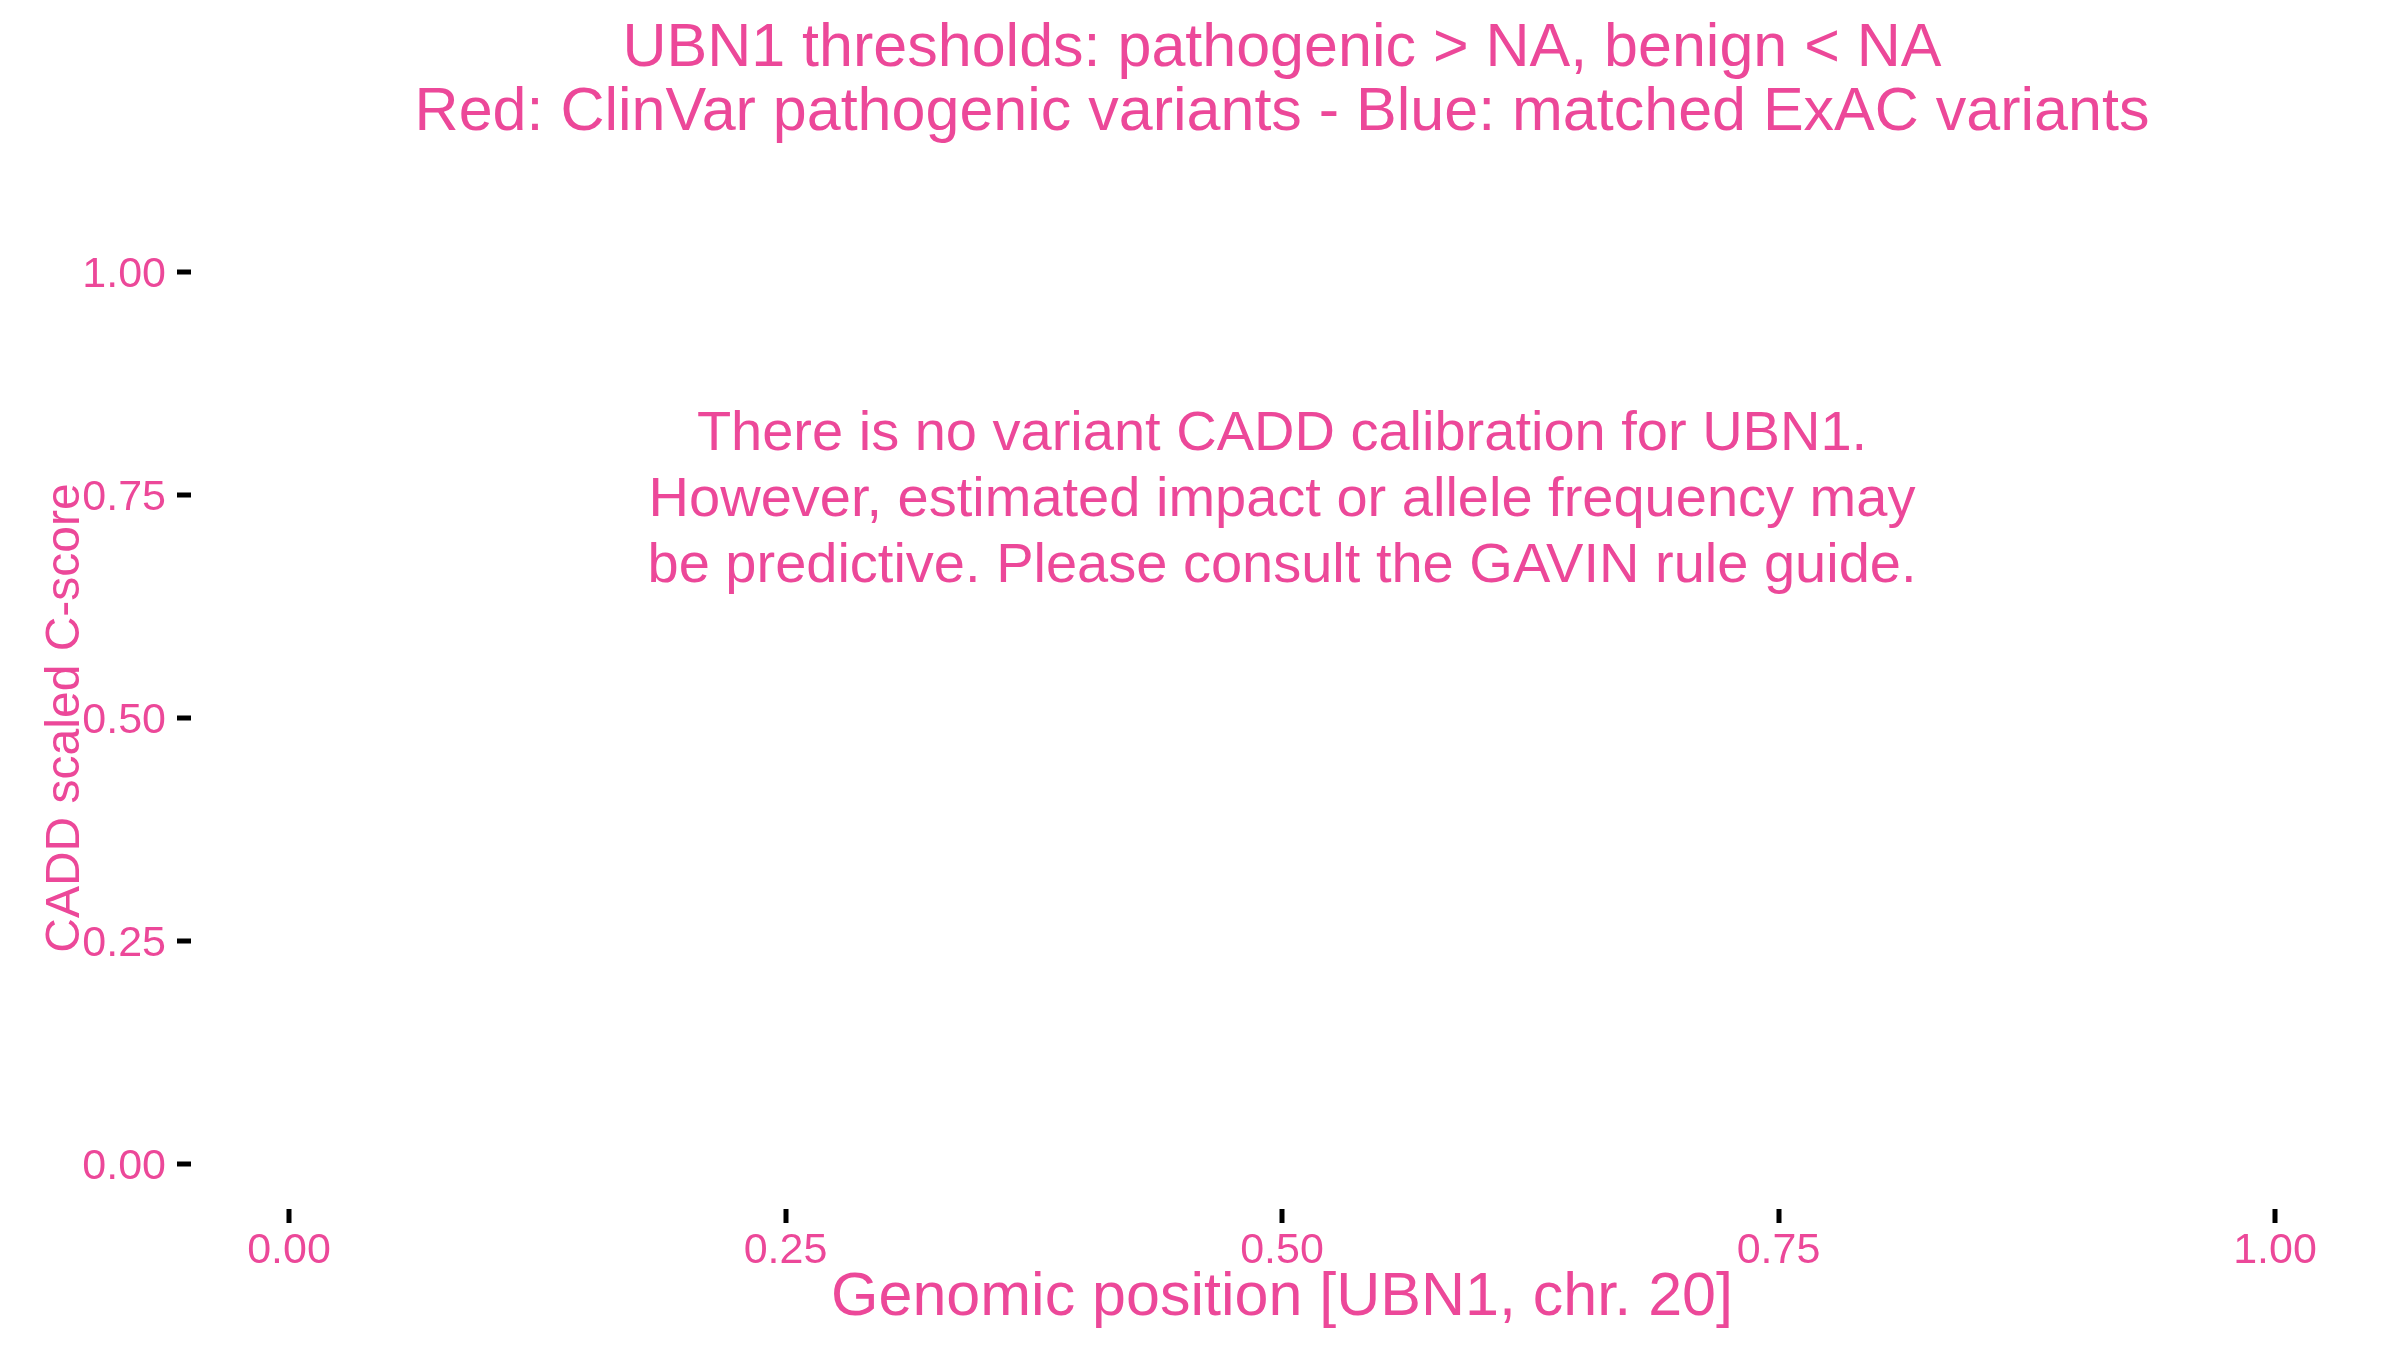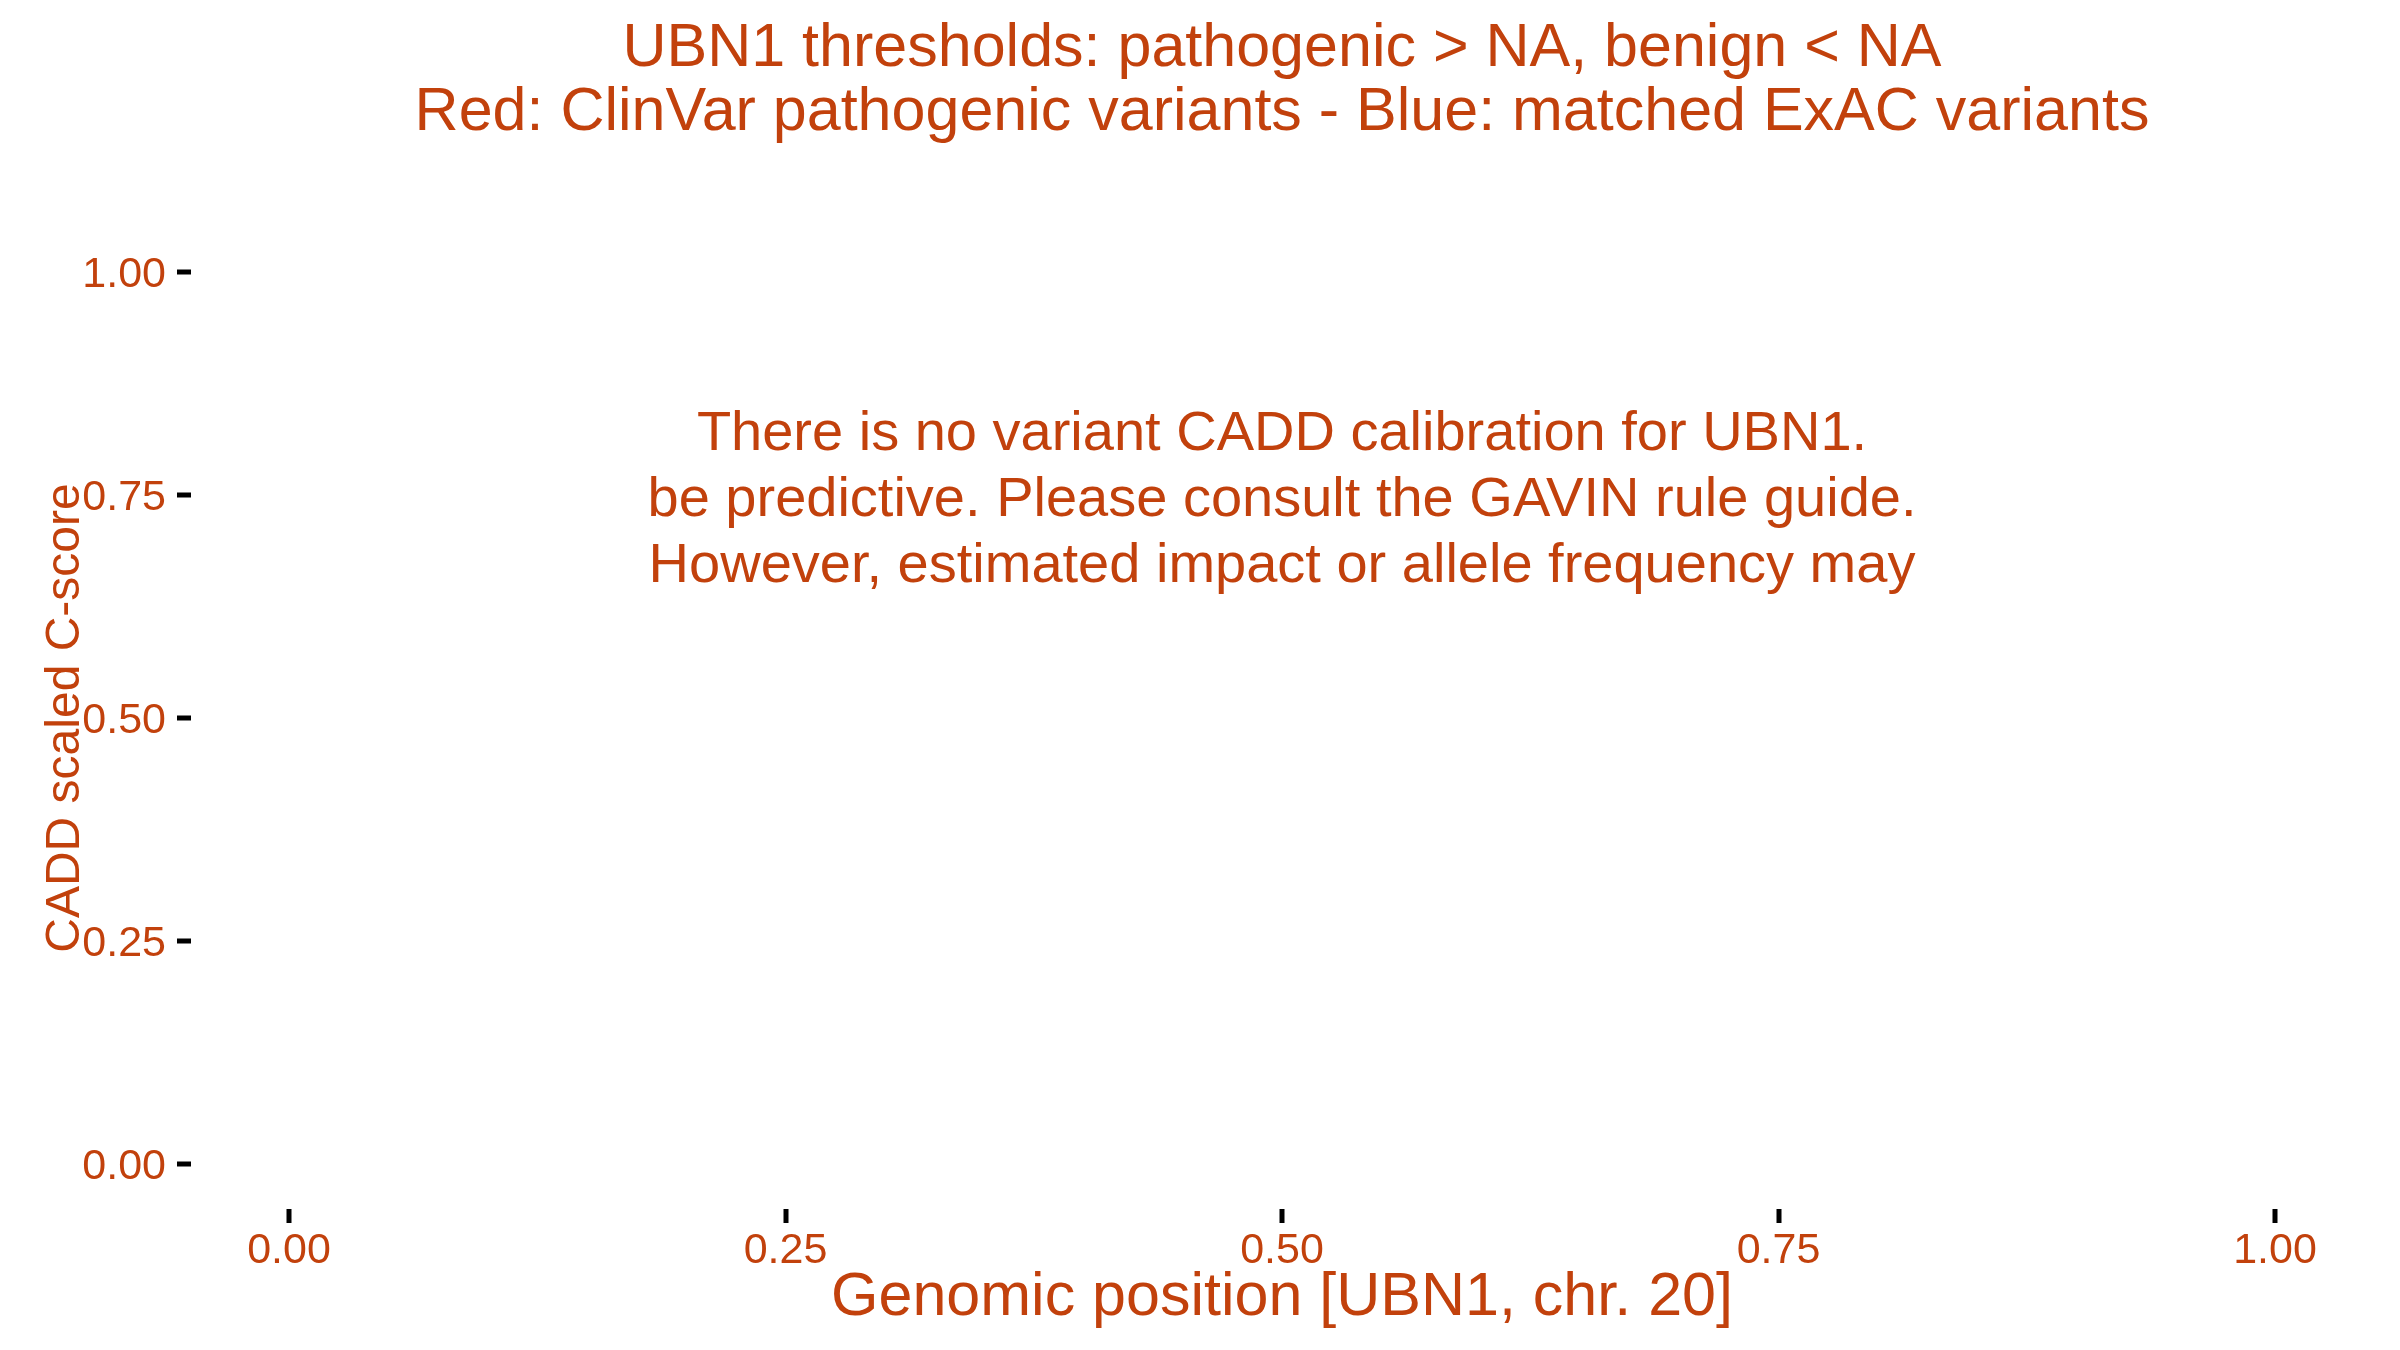--- a/index.html
+++ b/index.html
@@ -5,21 +5,21 @@
   html, body {
     margin: 0;
     padding: 0;
     background: #ffffff;
   }
   .figure {
     position: relative;
     width: 2400px;
     height: 1350px;
     background: #ffffff;
-    color: #c2410c;
+    color: #ec4899;
     font-family: "Liberation Sans", sans-serif;
     overflow: hidden;
   }
   .plot-title {
     position: absolute;
     left: 289px;
     width: 1986px;
     top: 13px;
     text-align: center;
     font-size: 61px;
@@ -95,22 +95,22 @@
 
   <div class="plot-title">
     <div>UBN1 thresholds: pathogenic &gt; NA, benign &lt; NA</div>
     <div>Red: ClinVar pathogenic variants - Blue: matched ExAC variants</div>
   </div>
 
   <div class="y-axis-title">CADD scaled C-score</div>
 
   <div class="annotation">
     <div>There is no variant CADD calibration for UBN1.</div>
+    <div>However, estimated impact or allele frequency may</div>
     <div>be predictive. Please consult the GAVIN rule guide.</div>
-    <div>However, estimated impact or allele frequency may</div>
   </div>
 
   <div id="y-ticks">
       <div class="y-tick-mark" style="top: 1164px;"></div>
       <div class="y-tick-label" style="top: 1164px;">0.00</div>
       <div class="y-tick-mark" style="top: 941px;"></div>
       <div class="y-tick-label" style="top: 941px;">0.25</div>
       <div class="y-tick-mark" style="top: 718px;"></div>
       <div class="y-tick-label" style="top: 718px;">0.50</div>
       <div class="y-tick-mark" style="top: 495px;"></div>

